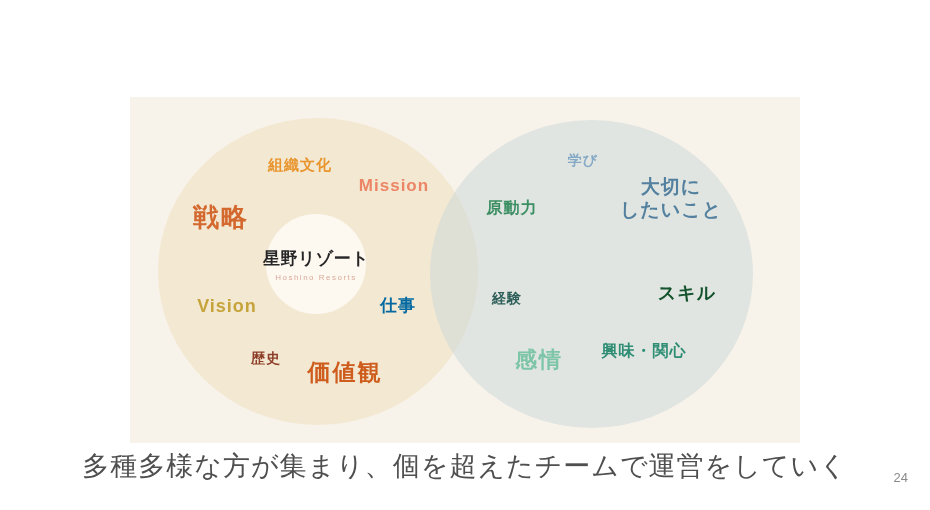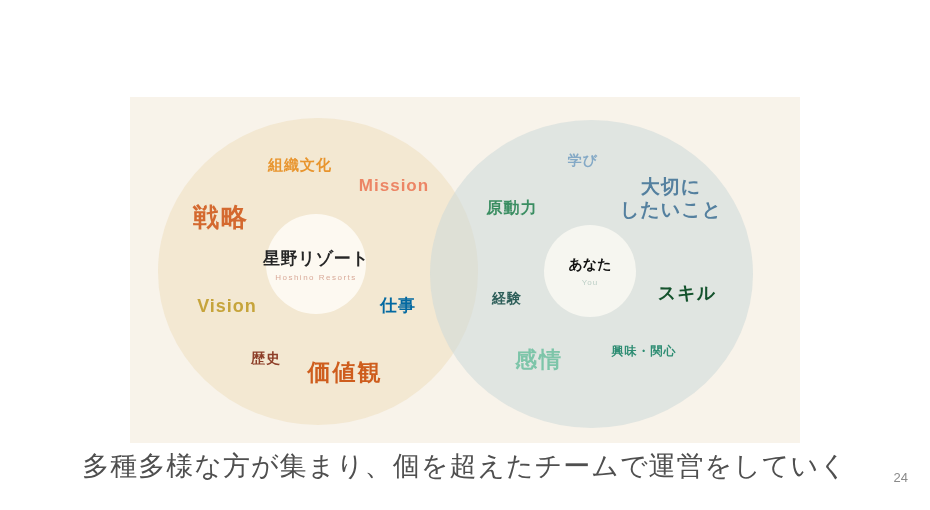--- a/index.html
+++ b/index.html
@@ -87,21 +87,21 @@
   .w-work        { left: 268px; top: 208px; font-size: 17px; letter-spacing: 1px; }
   .w-history     { left: 136px; top: 262px; font-size: 14px; letter-spacing: 1px; }
   .w-values      { left: 215px; top: 275px; font-size: 23px; letter-spacing: 2px; }
   
   .w-learning    { left: 453px; top:  64px; font-size: 14px; letter-spacing: 1px; }
   .w-what-matters{ left: 541px; top: 102px; font-size: 19px; letter-spacing: 1px;
                    white-space: pre-line; text-align: center; line-height: 1.2; }
   .w-motivation  { left: 382px; top: 111px; font-size: 16px; letter-spacing: 1px; }
   .w-experience  { left: 377px; top: 190px; font-size: 14px; letter-spacing: 1px; margin-top: 12px; }
   .w-skills      { left: 557px; top: 196px; font-size: 18px; letter-spacing: 1px; }
-  .w-interests   { left: 514px; top: 254px; font-size: 12px; letter-spacing: 1px; }
+  .w-interests   { left: 514px; top: 254px; font-size: 16px; letter-spacing: 1px; }
   .w-emotions    { left: 409px; top: 263px; font-size: 22px; letter-spacing: 2px; }
 
   .slide-caption {
     position: absolute;
     top: 448px;
     left: 0;
     width: 930px;
     text-align: center;
     font-size: 27px;
     font-weight: 400;
@@ -126,24 +126,20 @@
   <div class="diagram">
 
     <div class="big-ellipse company"></div>
     <div class="big-ellipse you"></div>
 
     <div class="inner-circle company-center">
       <div class="logo-main">星野リゾート</div>
       <div class="logo-sub">Hoshino Resorts</div>
     </div>
 
-    <div class="inner-circle you-center">
-      <div class="you-main">あなた</div>
-      <div class="you-sub">You</div>
-    </div>
 
     <span class="word w-strategy" style="color: rgb(212, 105, 47);">戦略</span>
     <span class="word w-org-culture" style="color: rgb(232, 149, 46); text-align: right;">組織文化</span>
     <span class="word w-mission" style="color: rgb(236, 133, 101);">Mission</span>
     <span class="word w-vision" style="color: rgb(198, 164, 59);">Vision</span>
     <span class="word w-work" style="color: #0369a1; font-family: Liberation Serif, serif;">仕事</span>
     <span class="word w-history" style="color: rgb(141, 62, 40);">歴史</span>
     <span class="word w-values" style="color: rgb(206, 93, 29);">価値観</span>
 
     <span class="word w-learning" style="color: rgb(132, 169, 198);">学び</span>

